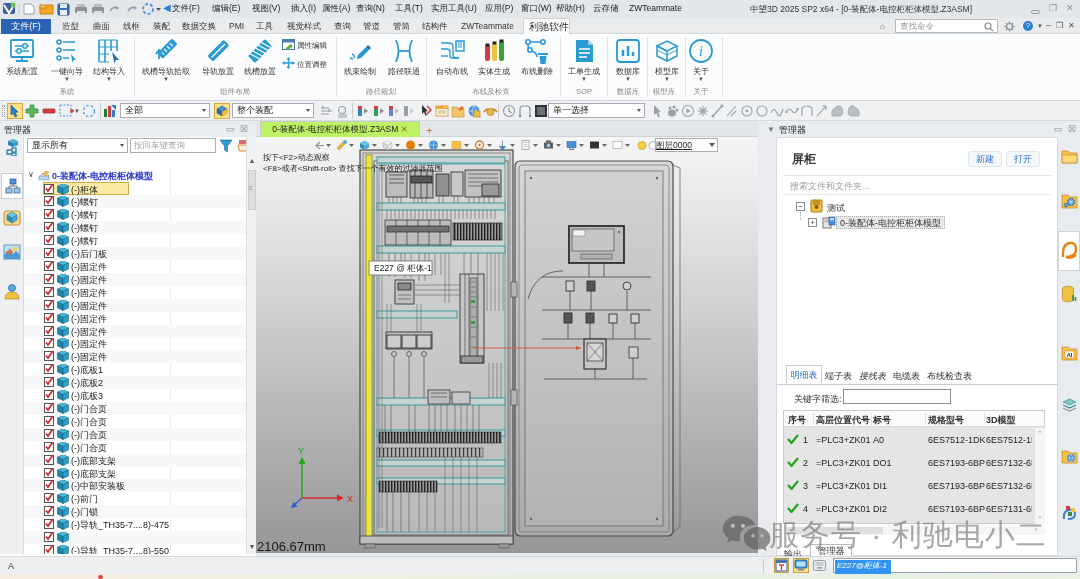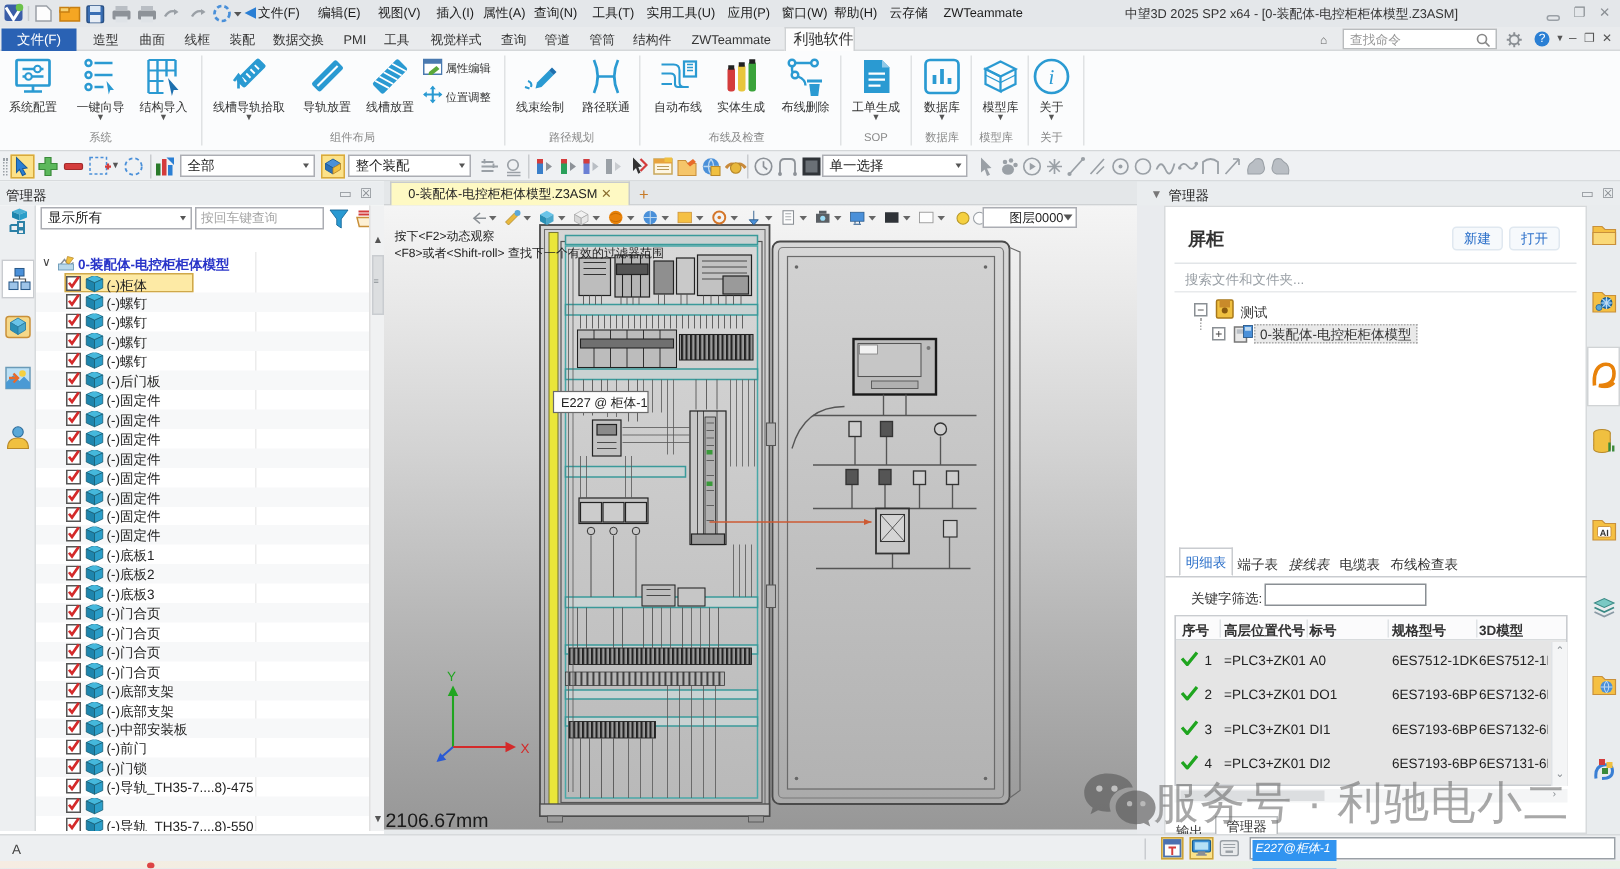--- a/index.html
+++ b/index.html
@@ -31,21 +31,21 @@
 .tsep{top:2px;width:1px;height:16px;background:#c9cccf;}
 #leftpanel{left:0;top:121px;width:256px;height:435px;background:#fff;}
 #lph{left:0;top:0;width:256px;height:16px;background:#eaedef;}
 #lstrip{left:0;top:16px;width:24px;height:417px;background:#edeff1;border-right:1px solid #d8dbdd;}
 #treepanel{left:24px;top:16px;width:222px;height:417px;background:#fff;overflow:hidden;}
 #treescroll{left:246px;top:16px;width:10px;height:417px;background:#f0f1f2;border-left:1px solid #e0e0e0;}
 .trow{left:0;width:222px;height:13px;font-size:9px;white-space:nowrap;}
 .trow .tt{position:absolute;left:58px;top:1px;color:#222;}
 
 #doctabbar{left:256px;top:121px;width:502px;height:16px;background:#e4e7e9;border-bottom:1px solid #cfd2d4;}
-#doctab{left:4px;top:0;width:160px;height:16px;background:#fef9c3;border:1px solid #c8cbcd;border-bottom:none;font-size:8.5px;line-height:15px;text-align:center;color:#222;}
+#doctab{left:4px;top:0;width:160px;height:16px;background:#bef264;border:1px solid #c8cbcd;border-bottom:none;font-size:8.5px;line-height:15px;text-align:center;color:#222;}
 #viewport{left:256px;top:137px;width:502px;height:416px;background:linear-gradient(#f5f5f5,#e9e9e9 15%,#d2d2d2 40%,#b3b3b3 70%,#979797 100%);overflow:hidden;}
 #rgutter{left:758px;top:137px;width:18px;height:419px;background:#e9ebee;}
 
 #rpanel{left:776px;top:137px;width:282px;height:419px;background:#fff;border:1px solid #d7dadc;}
 #rstrip{left:1058px;top:137px;width:22px;height:419px;background:#e9ecee;}
 #rph{left:758px;top:121px;width:322px;height:16px;background:#eaedef;}
 .rtabtxt{font-size:9px;color:#333;}
 .abs span{white-space:nowrap;}
 #rpanel span{white-space:nowrap;}
 
@@ -764,21 +764,21 @@
           </g>
    </g>
   </svg>
  </div>
  <div class="abs" style="left:381px;top:3px;width:28px;height:11px;">
   <svg width="28" height="11">
         <circle cx="5" cy="5.5" r="4" fill="#f5d040" stroke="#b8992a" stroke-width="0.7"></circle>
         <circle cx="16" cy="5.5" r="4" fill="#fdfdfd" stroke="#9aa0a6" stroke-width="0.7"></circle>
       </svg>
  </div>
- <div class="abs" style="left:399px;top:1px;width:63px;height:14px;background:#fff;border:1px solid #abadb3;font-size:8.5px;line-height:12px;color:#222;"><span style="margin-left:17px;">图层0000</span><span style="position:absolute;right:2px;top:4px;width:0;height:0;border-left:3px solid transparent;border-right:3px solid transparent;border-top:4px solid #555;"></span></div>
+ <div class="abs" style="left:399px;top:1px;width:63px;height:14px;background:#fff;border:1px solid #abadb3;font-size:8.5px;line-height:12px;color:#222;"><span style="margin-left:0;text-decoration:underline;">图层0000</span><span style="position:absolute;right:2px;top:4px;width:0;height:0;border-left:3px solid transparent;border-right:3px solid transparent;border-top:4px solid #555;"></span></div>
  <div class="abs" style="left:7px;top:15px;font-size:8px;color:#222;white-space:nowrap;">按下&lt;F2&gt;动态观察</div>
  <div class="abs" style="left:7px;top:26px;font-size:8px;color:#222;white-space:nowrap;">&lt;F8&gt;或者&lt;Shift-roll&gt; 查找下一个有效的过滤器范围</div>
  <div class="abs" style="left:1px;top:402px;font-size:13px;color:#1a1a1a;">2106.67mm</div>
 </div>
 <div class="abs" id="rgutter"></div>
 <div class="abs" id="rph">
     <span class="abs" style="left:9px;top:4px;color:#777;font-size:8px;">▼</span>
     <span class="abs" style="left:21px;top:3px;">管理器</span>
     <span class="abs winbtn" style="left:296px;top:4px;">▭</span>
     <span class="abs winbtn" style="left:310px;top:4px;">☒</span>

